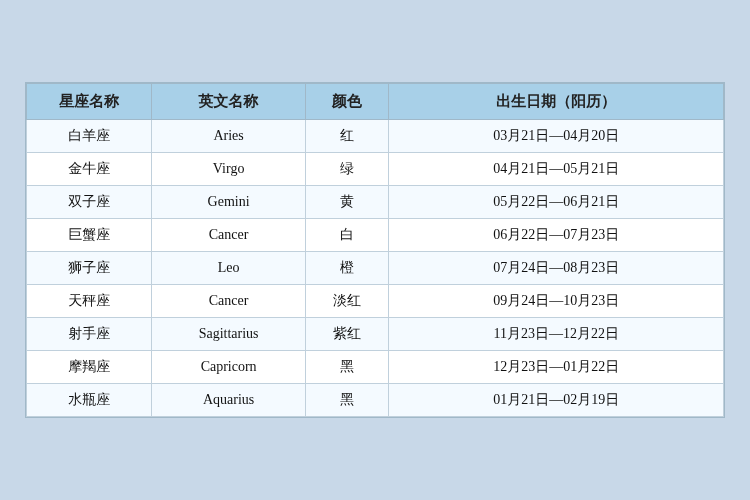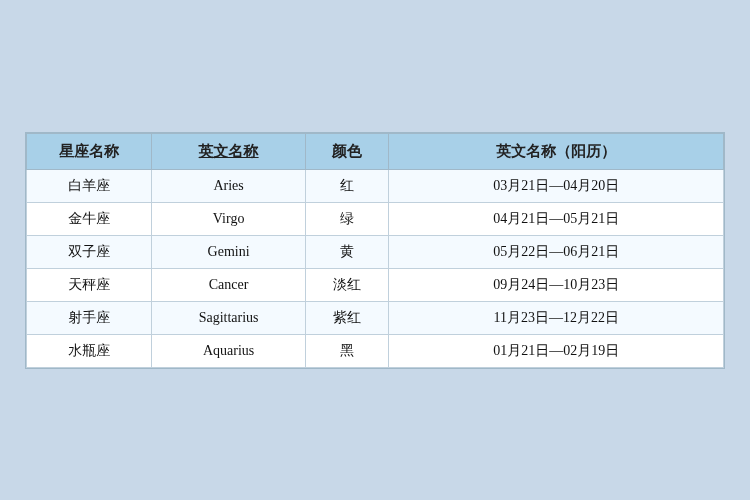--- a/index.html
+++ b/index.html
@@ -39,35 +39,35 @@
       background: #fff;
       margin-top: 13px;
     }
     tbody tr:nth-child(odd) td {
       background: #f4faff;
     }
     tbody tr:nth-child(even) td {
       background: #fff;
     }
     .col-zh { width: 18%; }
-    .col-en { width: 22%; text-decoration: underline; }
+    .col-en { width: 22%; }
     .col-color { width: 12%; text-align: center; }
     .col-date { width: 48%; }
   </style>
 </head>
 <body>
 
 <div class="table-container">
   <table>
     <thead>
       <tr>
         <th class="col-zh">星座名称</th>
         <th class="col-en">英文名称</th>
         <th class="col-color">颜色</th>
-        <th class="col-date">英文名称（阳历）</th>
+        <th class="col-date">出生日期（阳历）</th>
       </tr>
     </thead>
     <tbody id="table-body">
     <tr>
           <td>白羊座</td>
           <td>Aries</td>
           <td>红</td>
           <td>03月21日—04月20日</td>
         </tr>
         <tr>
@@ -76,32 +76,50 @@
           <td>绿</td>
           <td>04月21日—05月21日</td>
         </tr>
         <tr>
           <td>双子座</td>
           <td>Gemini</td>
           <td>黄</td>
           <td>05月22日—06月21日</td>
         </tr>
         <tr>
+          <td>巨蟹座</td>
+          <td>Cancer</td>
+          <td>白</td>
+          <td>06月22日—07月23日</td>
+        </tr>
+        <tr>
+          <td>狮子座</td>
+          <td>Leo</td>
+          <td>橙</td>
+          <td>07月24日—08月23日</td>
+        </tr>
+        <tr>
           <td>天秤座</td>
           <td>Cancer</td>
           <td>淡红</td>
           <td>09月24日—10月23日</td>
         </tr>
         <tr>
           <td>射手座</td>
           <td>Sagittarius</td>
           <td>紫红</td>
           <td>11月23日—12月22日</td>
         </tr>
         <tr>
+          <td>摩羯座</td>
+          <td>Capricorn</td>
+          <td>黑</td>
+          <td>12月23日—01月22日</td>
+        </tr>
+        <tr>
           <td>水瓶座</td>
           <td>Aquarius</td>
           <td>黑</td>
           <td>01月21日—02月19日</td>
         </tr>
       </tbody>
   </table>
 </div>
 
 </body></html>

